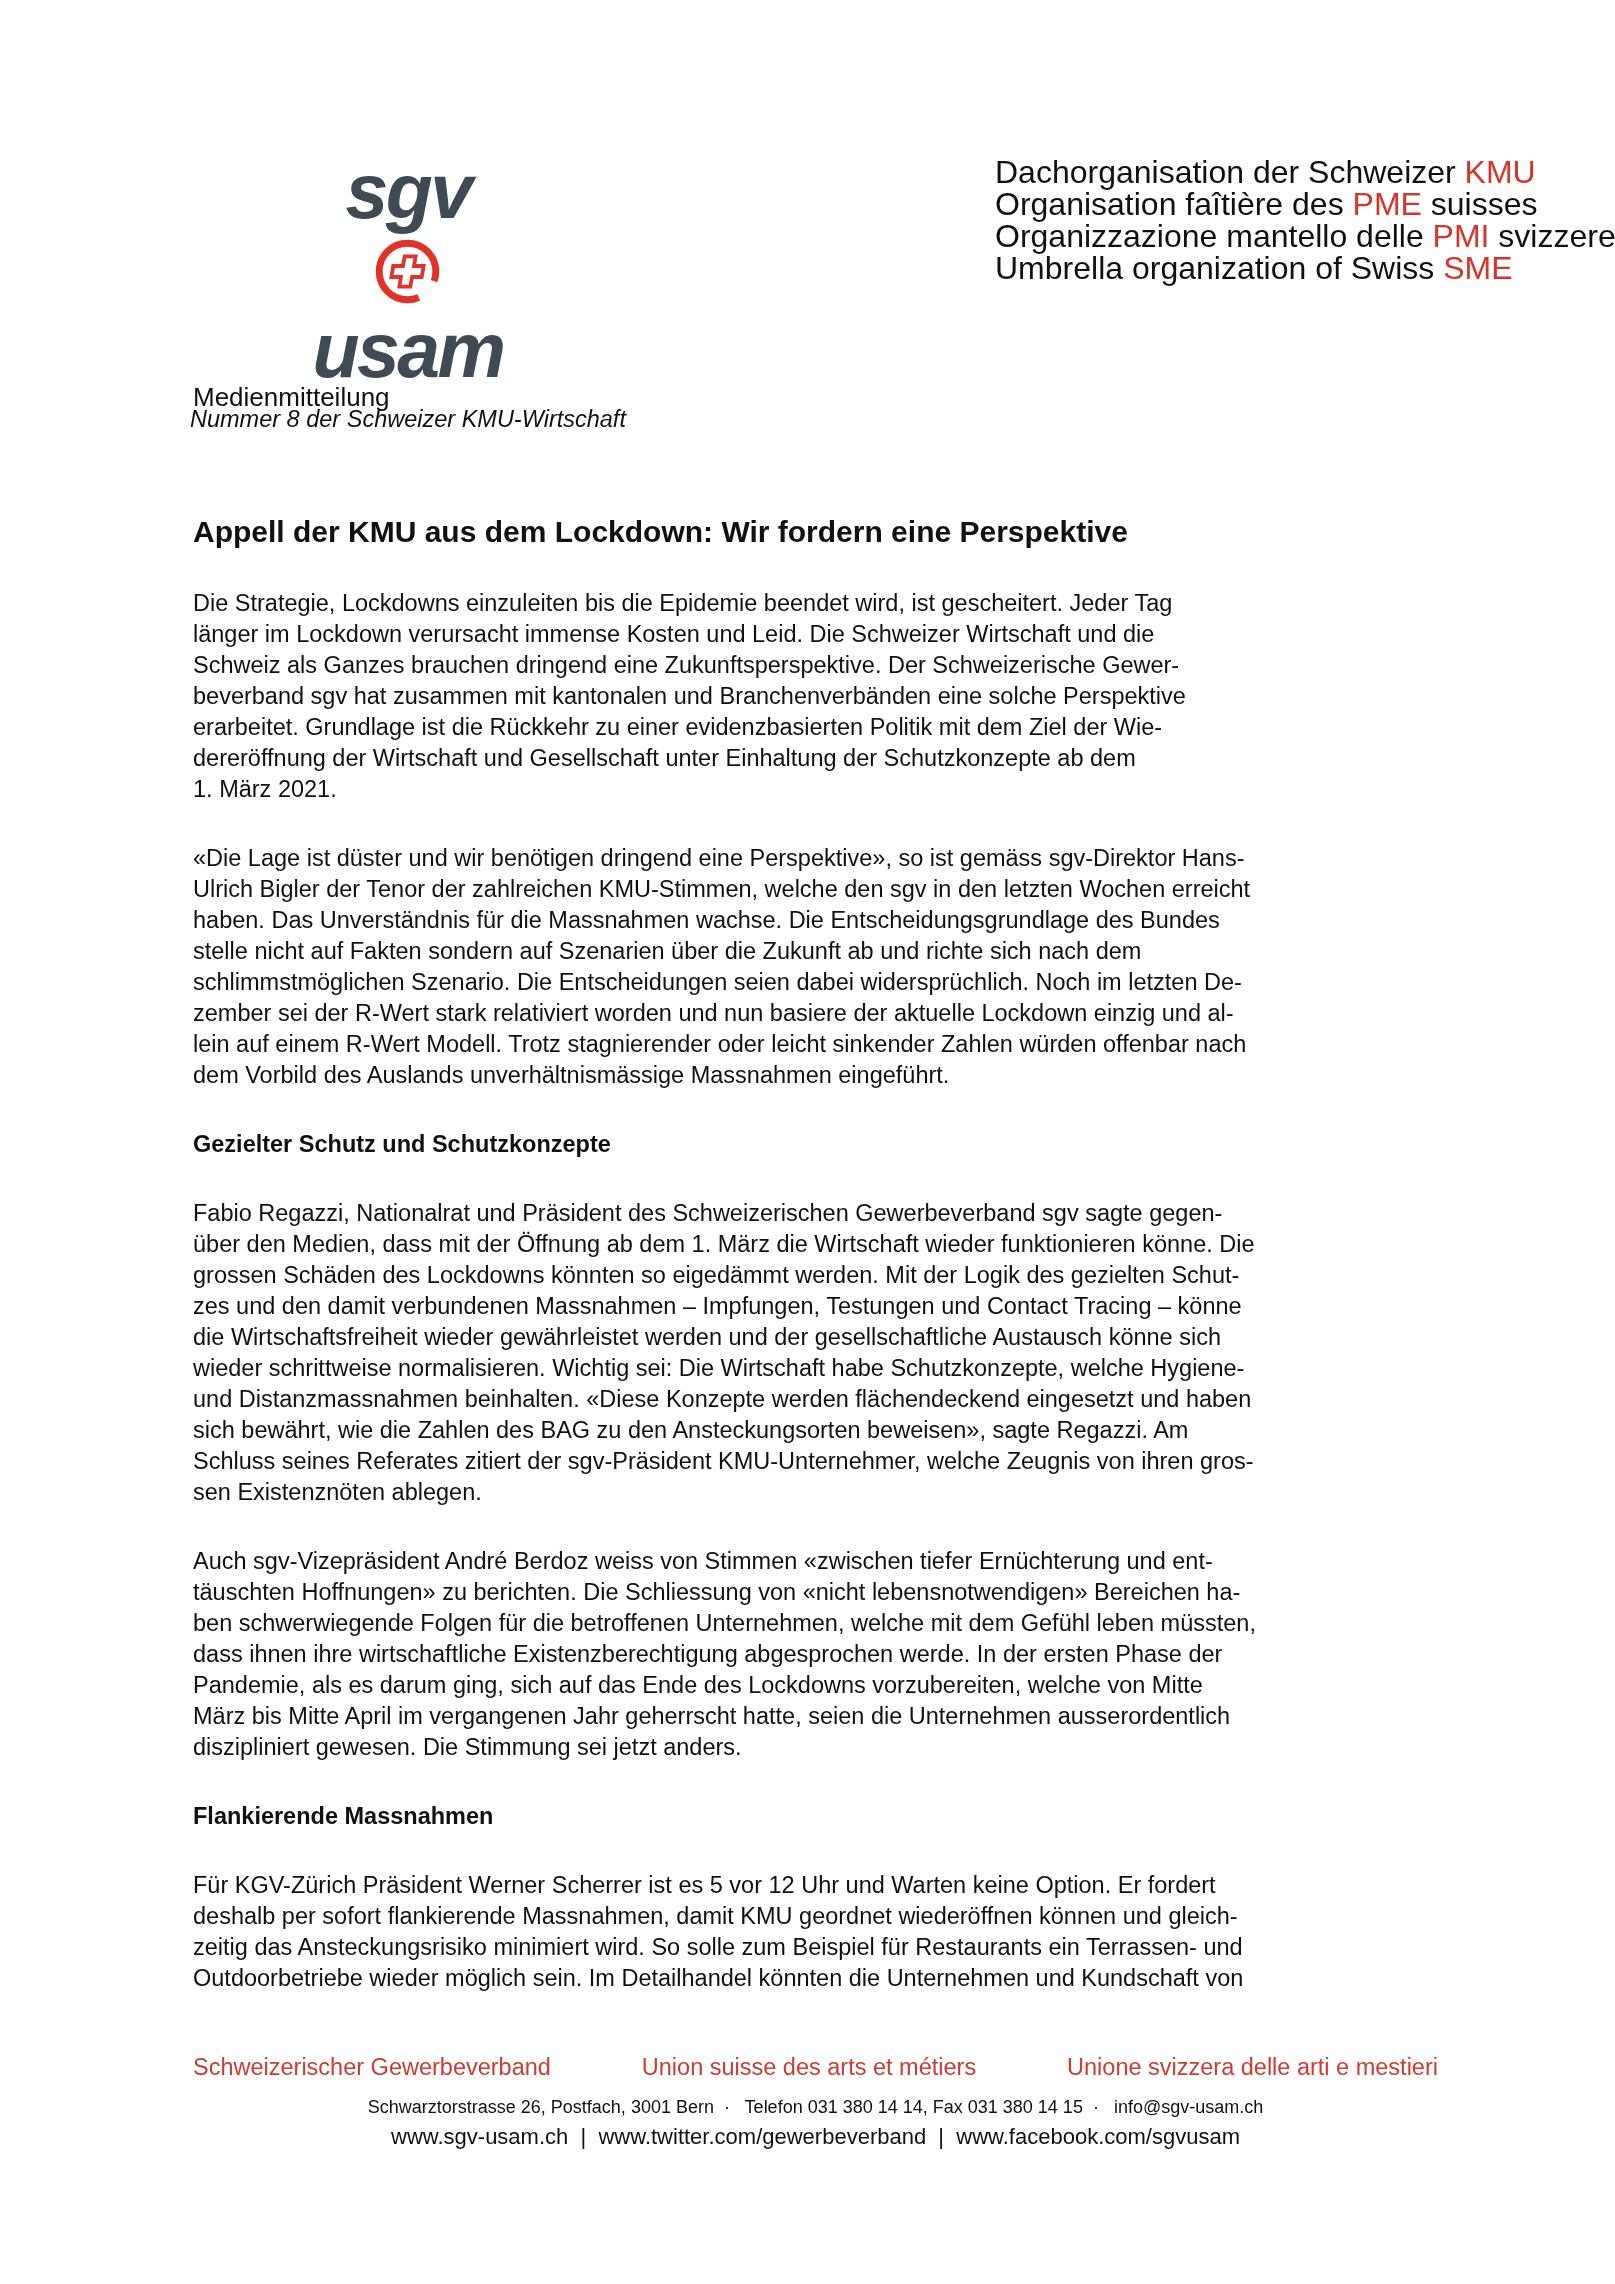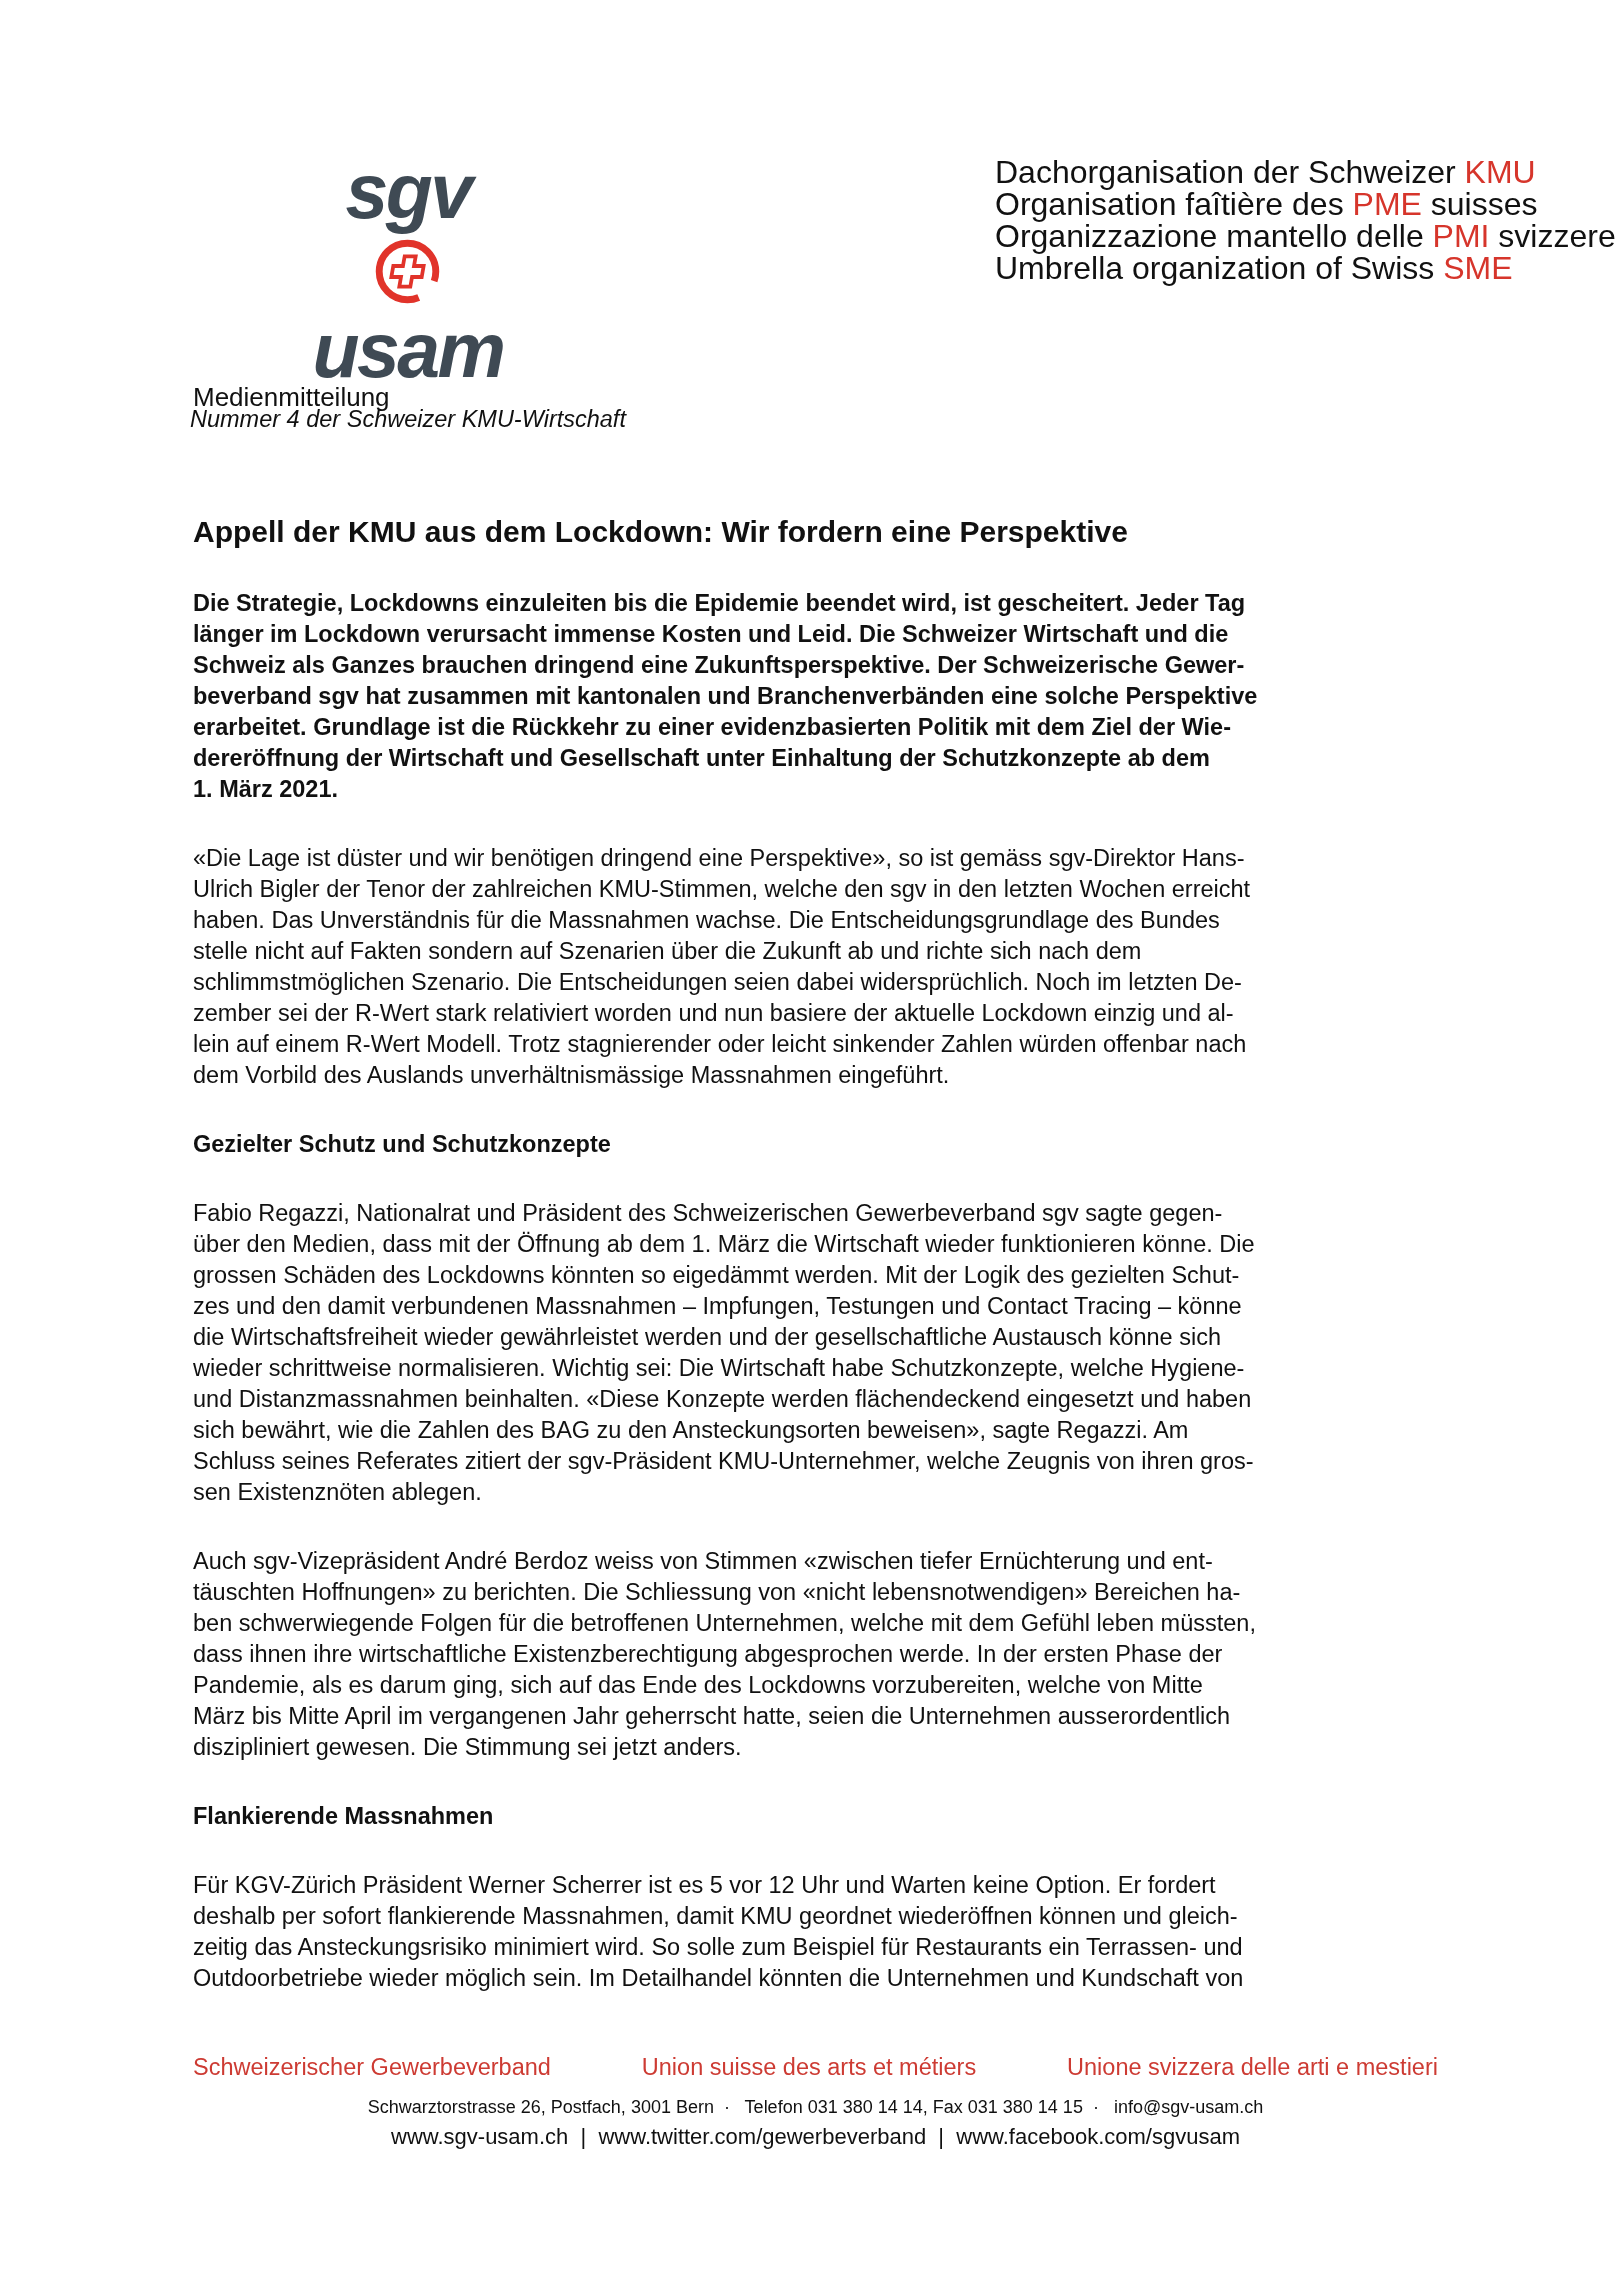--- a/index.html
+++ b/index.html
@@ -83,21 +83,21 @@
     font-size: 30px;
     line-height: 37px;
     white-space: pre;
   }
   .para {
     margin-top: 38px;
     font-size: 23.5px;
     line-height: 31px;
     white-space: pre;
   }
-  .para.lead { font-weight: 700; }
+  .para.lead { font-weight: 400; }
   .sub-heading {
     margin-top: 38px;
     font-weight: 700;
     font-size: 23.5px;
     line-height: 31px;
     white-space: pre;
   }
 
   
   .footer {
@@ -139,21 +139,21 @@
       <span>
         <svg class="logo-emblem" viewBox="0 0 100 100" aria-hidden="true">
           <circle cx="50" cy="50" r="41" fill="none" stroke="#e1332a" stroke-width="10" pathLength="100" stroke-dasharray="87 13" stroke-dashoffset="81.5"></circle>
           <g transform="translate(50,50) skewX(-10) translate(-50,-50)">
             <polygon points="42,28 58,28 58,42 72,42 72,58 58,58 58,72 42,72 42,58 28,58 28,42 42,42" fill="#ffffff" stroke="#e1332a" stroke-width="5.5"></polygon>
           </g>
         </svg>
       </span>
       <span class="logo-word">usam</span>
     </div>
-    <div class="logo-tagline">Nummer 4 der Schweizer KMU-Wirtschaft</div>
+    <div class="logo-tagline">Nummer 8 der Schweizer KMU-Wirtschaft</div>
   </div>
 
   <div class="org-block">
     <div class="org-line"><span>Dachorganisation der Schweizer </span><span class="org-red">KMU</span><span></span></div>
     <div class="org-line"><span>Organisation faîtière des </span><span class="org-red">PME</span><span> suisses</span></div>
     <div class="org-line"><span>Organizzazione mantello delle </span><span class="org-red">PMI</span><span> svizzere</span></div>
     <div class="org-line"><span>Umbrella organization of Swiss </span><span class="org-red">SME</span><span></span></div>
   </div>
 
   <div class="content">

